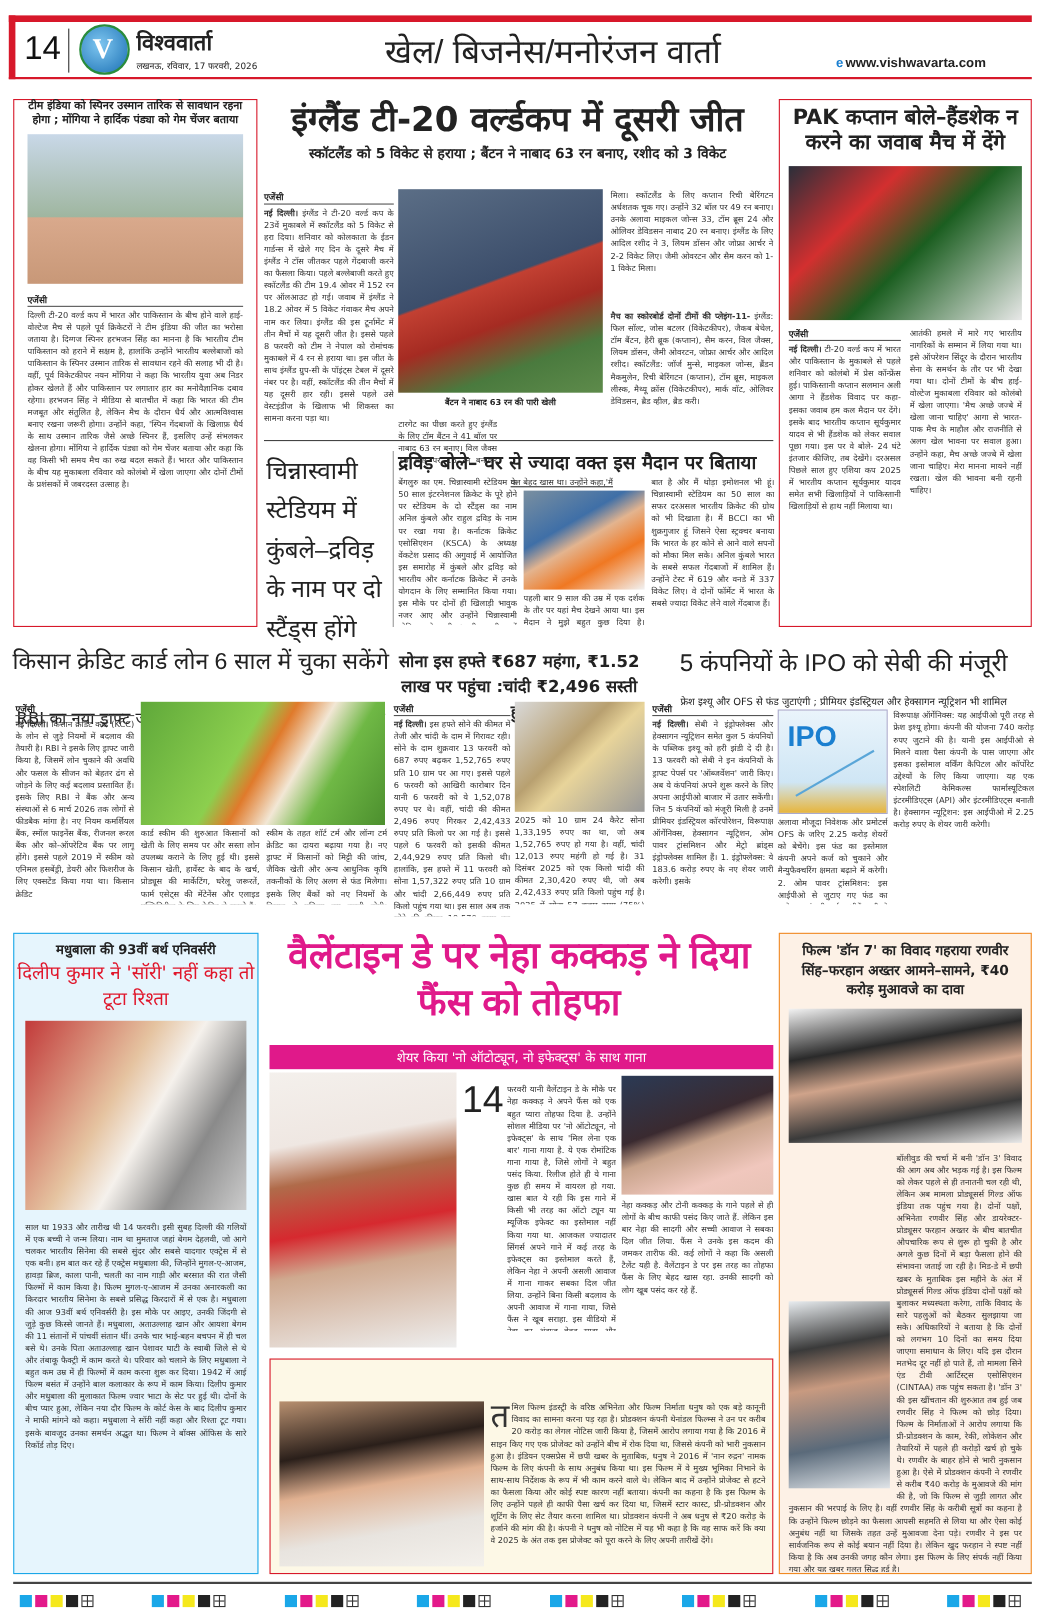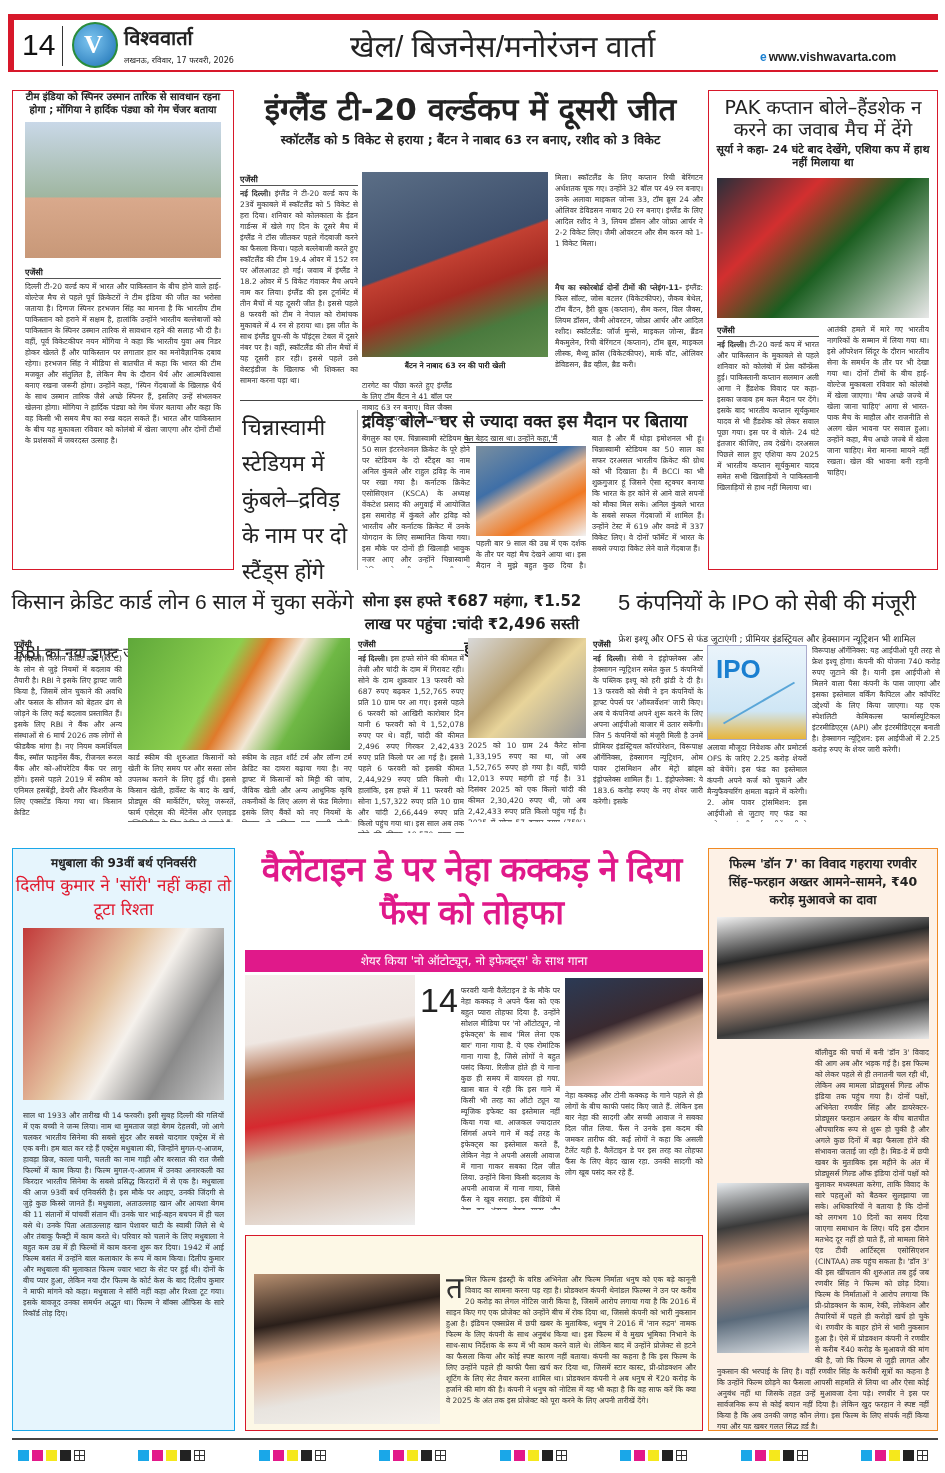--- a/index.html
+++ b/index.html
@@ -62,22 +62,21 @@
 <div class="abs cap" style="left:362px;top:360px;width:186px">बैंटन ने नाबाद 63 रन की पारी खेली</div>
 <div class="abs body" style="left:362px;top:380px;width:90px;height:44px">टारगेट का पीछा करते हुए इंग्लैंड के लिए टॉम बैंटन ने 41 बॉल पर नाबाद 63 रन बनाए। विल जैक्स 10 बॉल पर 16 रन बनाकर नाबाद लौटे। इनके अलावा जैकब बेथेल ने 32, सैम करन ने 28, हैरी ब्रूक ने 4, जोस बटलर ने 3 और फिल सॉल्ट ने 2 रन बनाए। स्कॉटलैंड के लिए ब्रैडन मैकमुलेन, ओलिवर डेविडसन, ब्रैड व्हील, ब्रैड करी और माइकल लीस्क को 1-1 विकेट</div>
 <div class="abs body" style="left:457px;top:362px;width:92px;height:0">टारगेट का पीछा करते हुए इंग्लैंड के लिए टॉम बैंटन ने 41 बॉल पर नाबाद 63 रन बनाए। विल जैक्स 10 बॉल पर 16 रन बनाकर नाबाद लौटे। इनके अलावा जैकब बेथेल ने 32, सैम करन ने 28, हैरी ब्रूक ने 4, जोस बटलर ने 3 और फिल सॉल्ट ने 2 रन बनाए। स्कॉटलैंड के लिए ब्रैडन मैकमुलेन, ओलिवर डेविडसन, ब्रैड व्हील, ब्रैड करी और माइकल लीस्क को 1-1 विकेट</div>
 <div class="abs" style="left:555px;top:172px;width:148px">
   <div class="body" style="height:110px">मिला। स्कॉटलैंड के लिए कप्तान रिची बेरिंगटन अर्धशतक चूक गए। उन्होंने 32 बॉल पर 49 रन बनाए। उनके अलावा माइकल जोन्स 33, टॉम ब्रूस 24 और ओलिवर डेविडसन नाबाद 20 रन बनाए। इंग्लैंड के लिए आदिल रशीद ने 3, लियम डॉसन और जोफ्रा आर्चर ने 2-2 विकेट लिए। जैमी ओवरटन और सैम करन को 1-1 विकेट मिला।</div>
   <div class="body" style="height:138px"><b>मैच का स्कोरबोर्ड दोनों टीमों की प्लेइंग-11-</b> <span>इंग्लैंड: फिल सॉल्ट, जोस बटलर (विकेटकीपर), जैकब बेथेल, टॉम बैंटन, हैरी ब्रूक (कप्तान), सैम करन, विल जैक्स, लियम डॉसन, जैमी ओवरटन, जोफ्रा आर्चर और आदिल रशीद। स्कॉटलैंड: जॉर्ज मुन्से, माइकल जोन्स, ब्रैंडन मैकमुलेन, रिची बेरिंगटन (कप्तान), टॉम ब्रूस, माइकल लीस्क, मैथ्यू क्रॉस (विकेटकीपर), मार्क वॉट, ओलिवर डेविडसन, ब्रैड व्हील, ब्रैड करी।</span></div>
 </div>
 <div class="abs hr" style="left:240px;top:400px;width:463px;height:1px"></div>
 
 <div class="abs box" style="left:708px;top:90px;width:230px;height:480px">
-  <div class="hl" style="font-size:19px;font-weight:normal;padding:6px 4px 2px">PAK कप्तान बोले–हैंडशेक न करने का जवाब मैच में देंगे</div>
-  <div class="sub" style="font-size:11px;font-weight:bold;padding:0 4px">सूर्या ने कहा- 24 घंटे बाद देखेंगे, एशिया कप में हाथ नहीं मिलाया था</div>
+  <div class="hl" style="font-size:19px;font-weight:bold;padding:6px 4px 2px">PAK कप्तान बोले–हैंडशेक न करने का जवाब मैच में देंगे</div>
   <div class="img" style="margin:8px 8px 0;height:140px;background:linear-gradient(135deg,#2a2f3a 0%,#d32f2f 30%,#1b5e20 55%,#e8e8e8 100%)"></div>
   <div style="display:flex;gap:8px;padding:6px 8px 0">
     <div style="width:103px">
       <div class="byline">एजेंसी</div>
       <div class="body" style="height:220px"><b>नई दिल्ली।</b> <span>टी-20 वर्ल्ड कप में भारत और पाकिस्तान के मुकाबले से पहले शनिवार को कोलंबो में प्रेस कॉन्फ्रेंस हुई। पाकिस्तानी कप्तान सलमान अली आगा ने हैंडशेक विवाद पर कहा- इसका जवाब हम कल मैदान पर देंगे। इसके बाद भारतीय कप्तान सूर्यकुमार यादव से भी हैंडशेक को लेकर सवाल पूछा गया। इस पर वे बोले- 24 घंटे इंतजार कीजिए, तब देखेंगे। दरअसल पिछले साल हुए एशिया कप 2025 में भारतीय कप्तान सूर्यकुमार यादव समेत सभी खिलाड़ियों ने पाकिस्तानी खिलाड़ियों से हाथ नहीं मिलाया था।</span></div>
     </div>
     <div class="body" style="width:103px;height:230px">आतंकी हमले में मारे गए भारतीय नागरिकों के सम्मान में लिया गया था। इसे ऑपरेशन सिंदूर के दौरान भारतीय सेना के समर्थन के तौर पर भी देखा गया था। दोनों टीमों के बीच हाई-वोल्टेज मुकाबला रविवार को कोलंबो में खेला जाएगा। 'मैच अच्छे जज्बे में खेला जाना चाहिए' आगा से भारत-पाक मैच के माहौल और राजनीति से अलग खेल भावना पर सवाल हुआ। उन्होंने कहा, मैच अच्छे जज्बे में खेला जाना चाहिए। मेरा मानना मायने नहीं रखता। खेल की भावना बनी रहनी चाहिए।</div>
   </div>
 </div>
 

